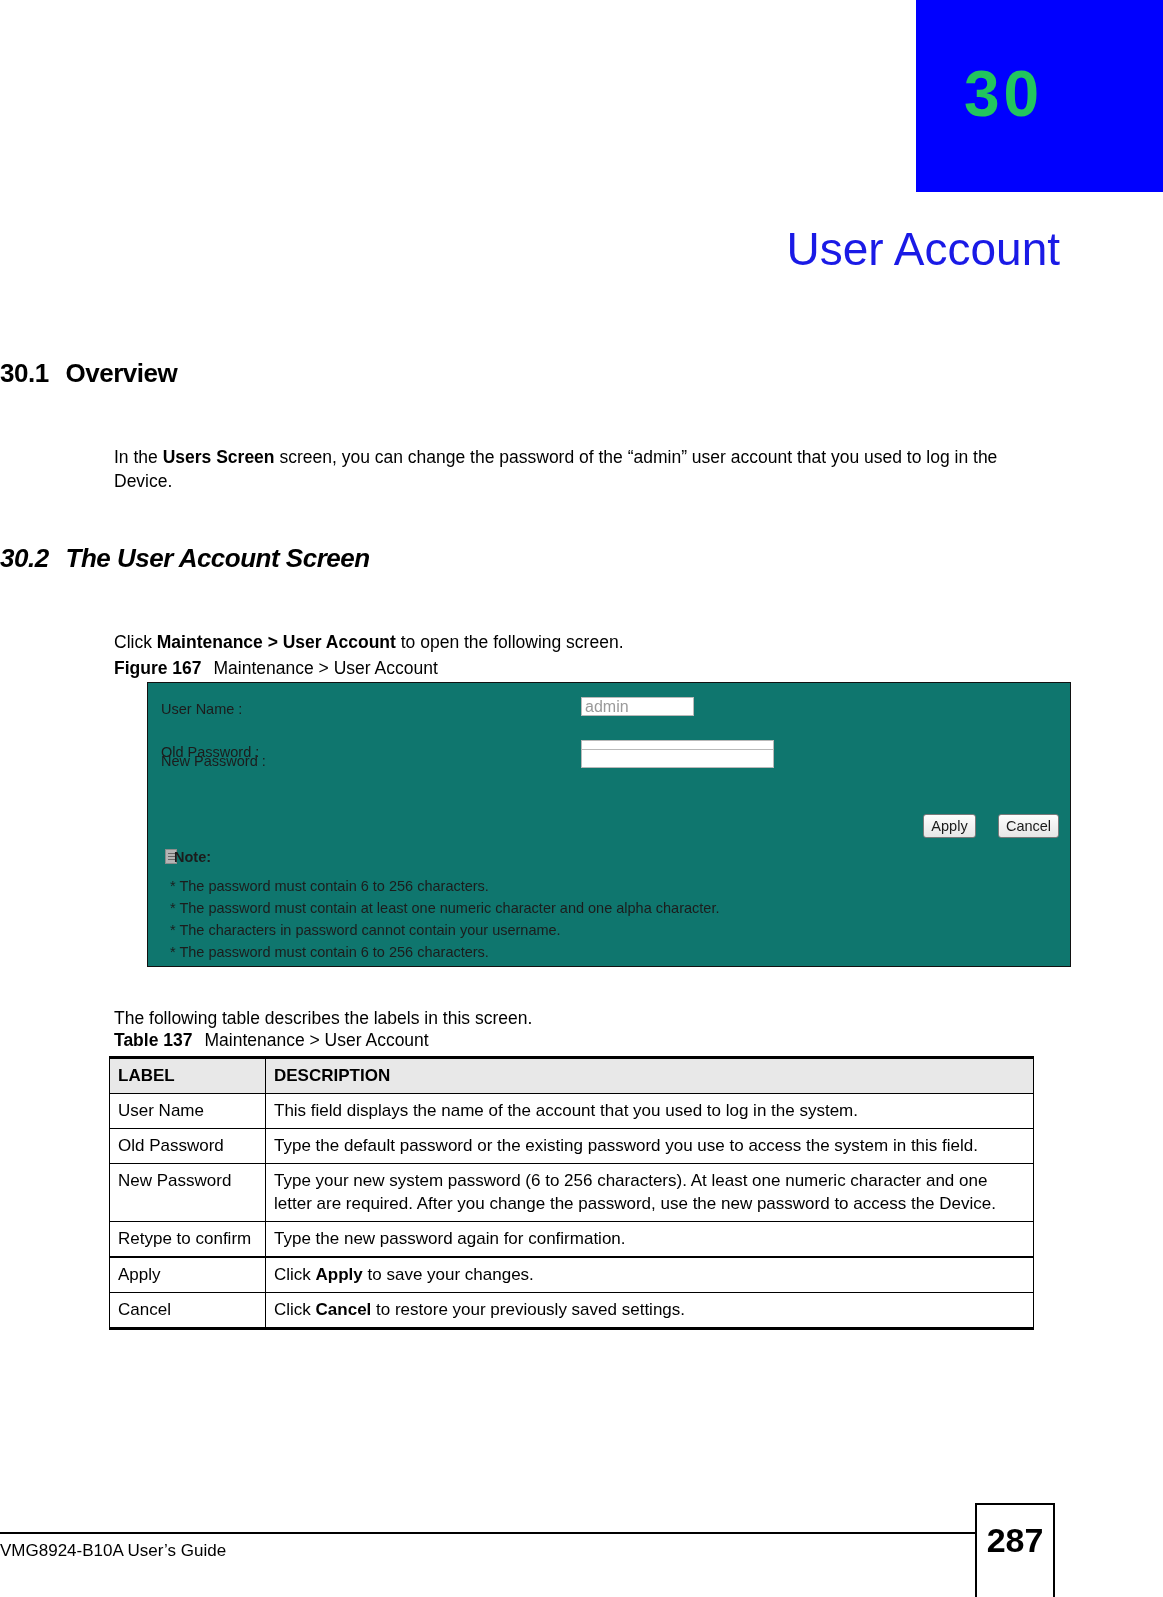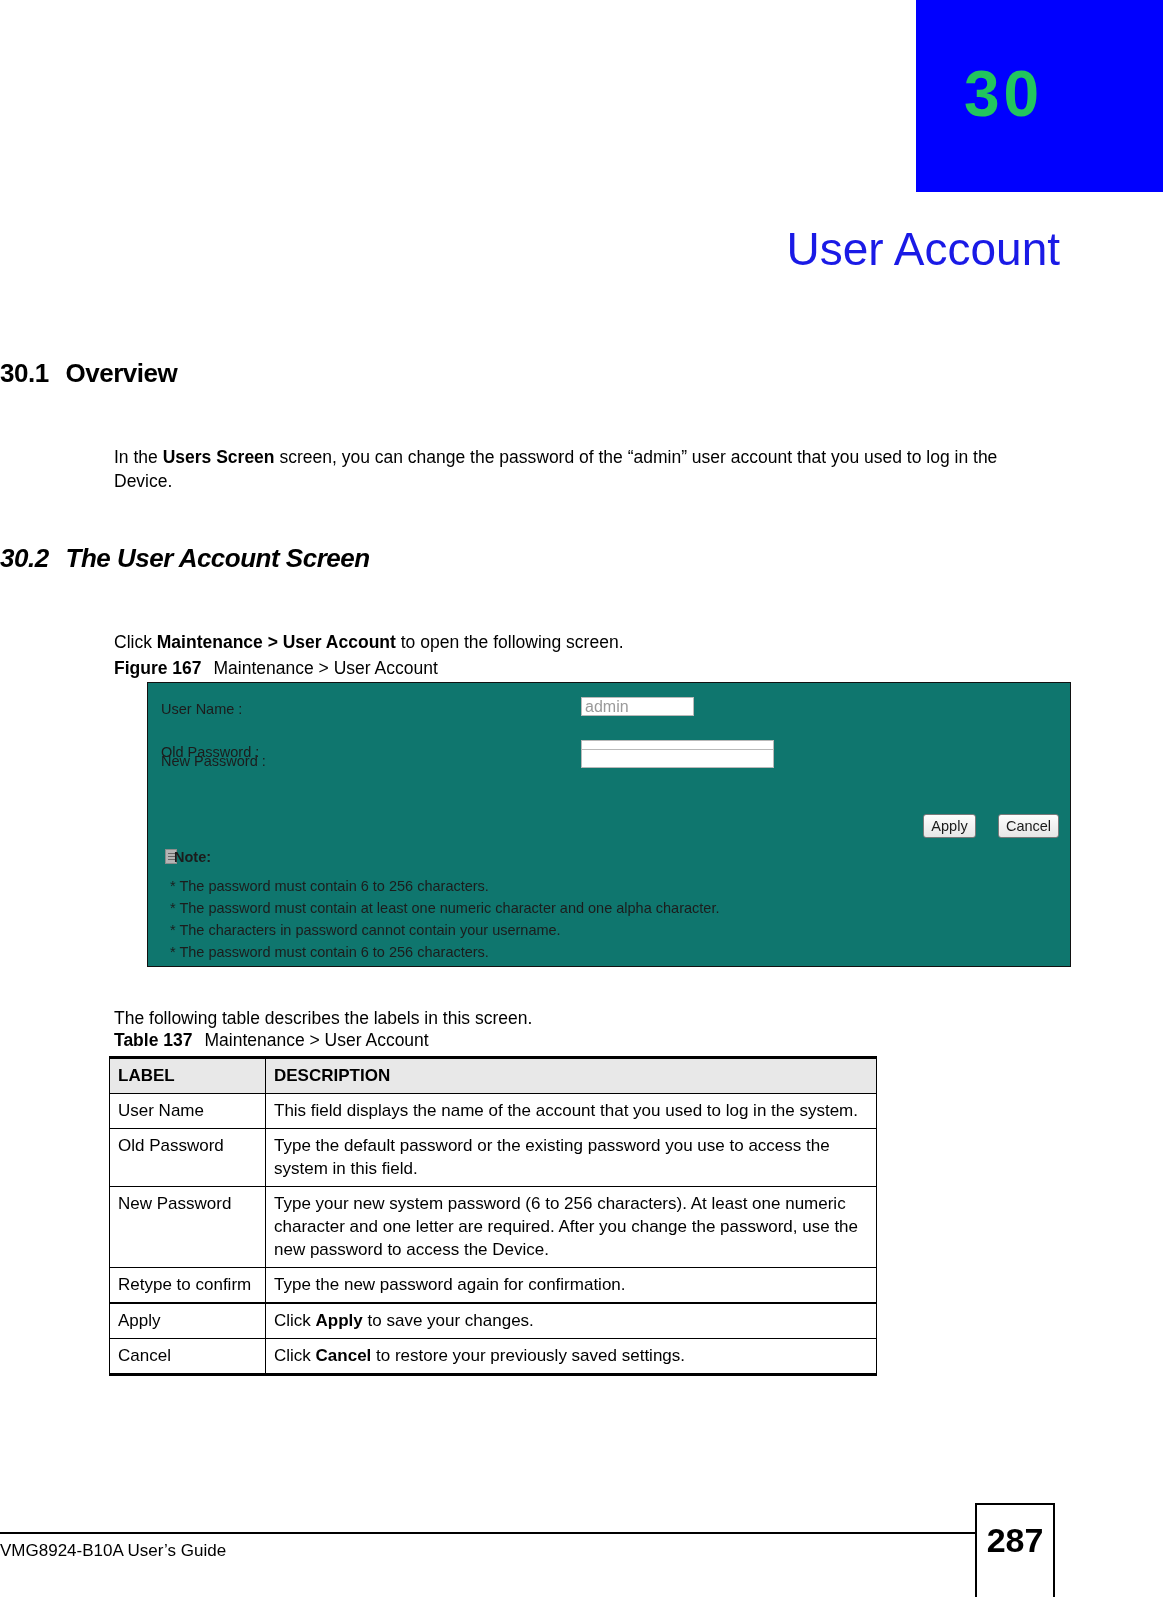--- a/index.html
+++ b/index.html
@@ -201,21 +201,21 @@
     color: #1c1c1c;
     line-height: 22px;
     white-space: nowrap;
   }
 
   
   .desc-table {
     position: absolute;
     left: 109px;
     top: 1056px;
-    width: 768px;
+    width: 925px;
     border-collapse: collapse;
     font-family: "Liberation Sans", sans-serif;
     font-size: 17px;
     table-layout: fixed;
   }
   .desc-table th, .desc-table td {
     border: 1px solid #000;
     padding: 5px 8px 6px 8px;
     vertical-align: top;
     text-align: left;

